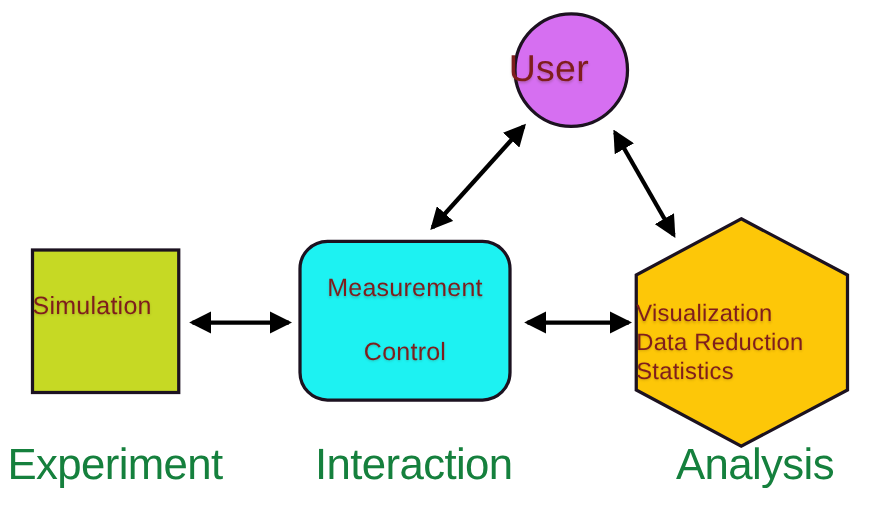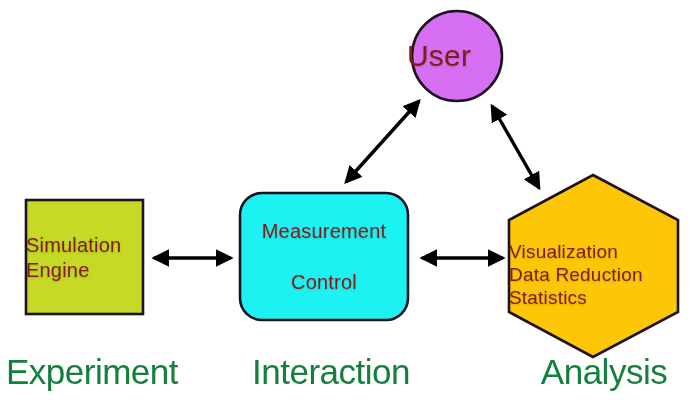--- a/index.html
+++ b/index.html
@@ -102,21 +102,20 @@
 
     <line class="arrow" x1="346" y1="182" x2="419" y2="101" marker-start="url(#ah)" marker-end="url(#ah)" stroke="#000000"></line>
 
     <line class="arrow" x1="492" y1="106" x2="539" y2="188" marker-start="url(#ah)" marker-end="url(#ah)" stroke="#000000"></line>
   </svg>
 
   <div class="node-label user-label">User</div>
 
   <div class="node-label engine-label">
     <span class="line">Simulation</span>
-    <span class="line">Engine</span>
   </div>
 
   <div class="node-label analysis-label">
     <span class="line">Visualization</span>
     <span class="line">Data Reduction</span>
     <span class="line">Statistics</span>
   </div>
 
   <div class="node-label control-label">
     <span class="line">Measurement</span>

